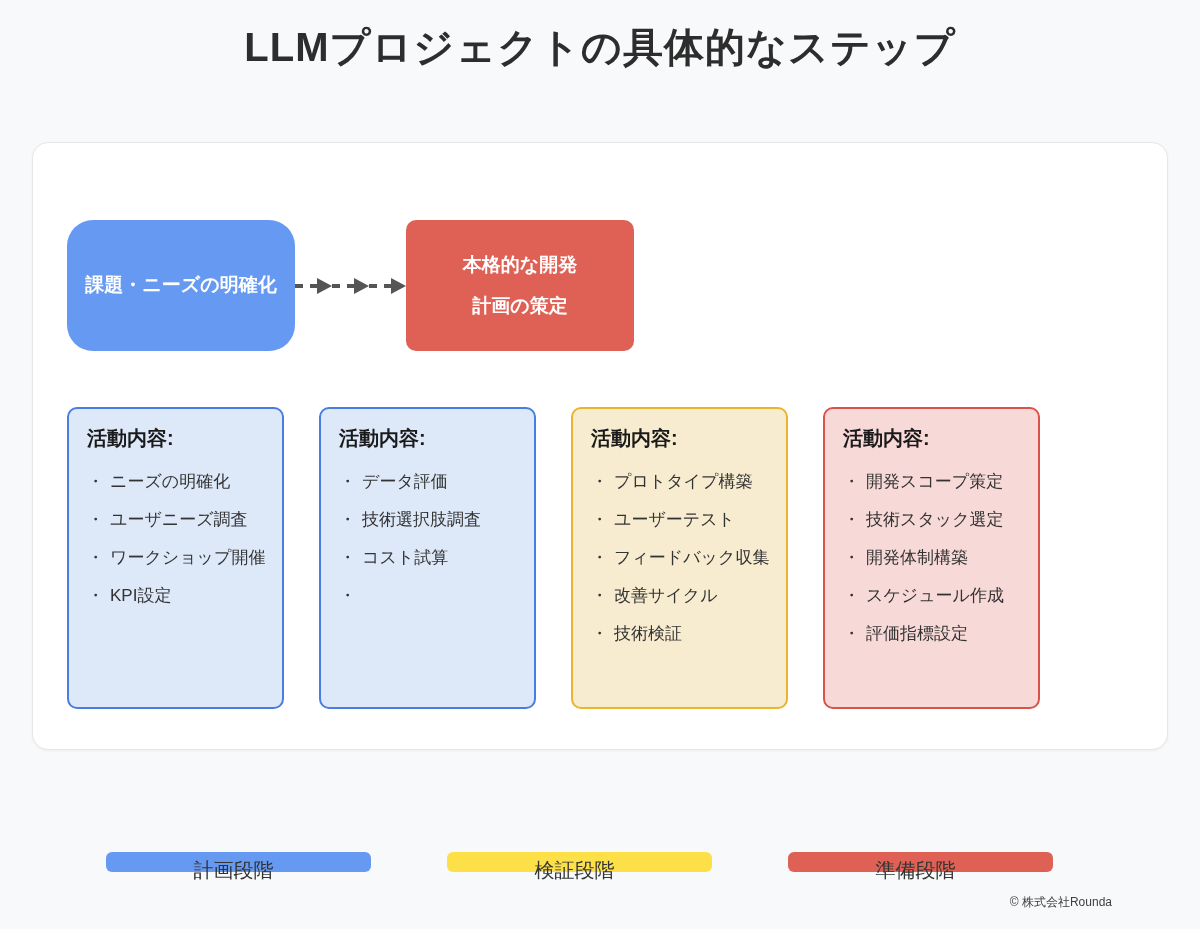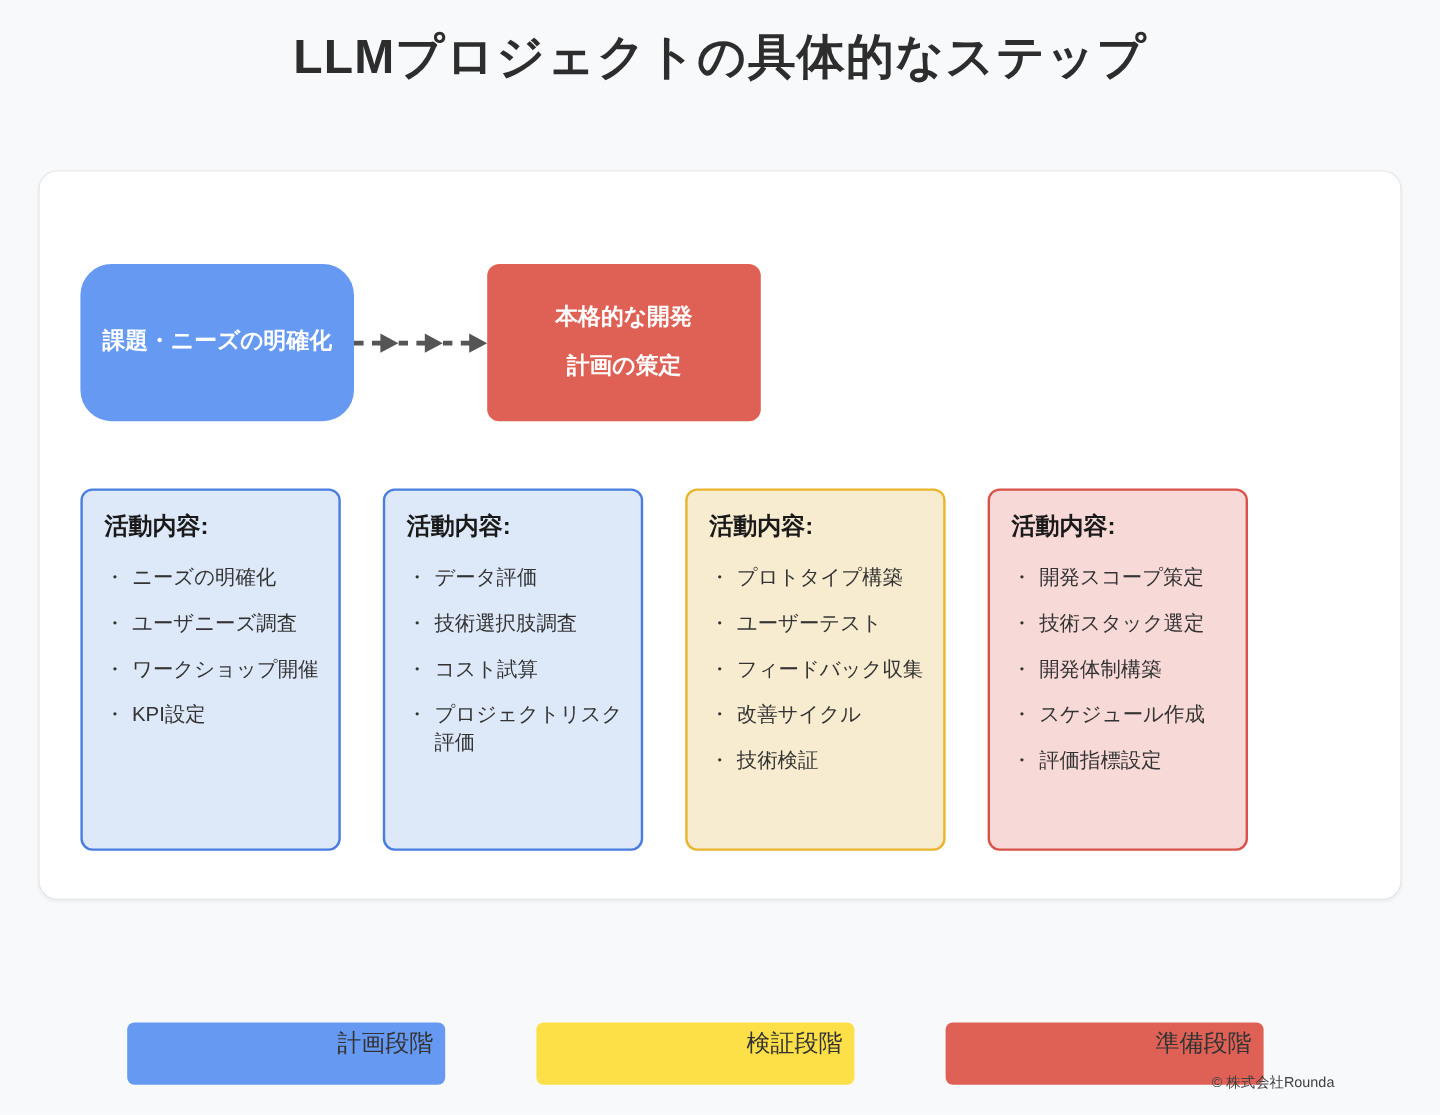--- a/index.html
+++ b/index.html
@@ -53,23 +53,23 @@
   .act-heading {
     font-size:20px; font-weight:bold; color:#1a1a1a; margin:0 0 18px 0;
   }
   .act-list { list-style:none; margin:0; padding:0; }
   .act-item {
     display:flex; font-size:17px; color:#333333; line-height:23px;
     margin-bottom:15px;
   }
   .act-item .bullet { flex:0 0 auto; margin-right:6px; }
   .legend-pill {
-    position:absolute; top:852px; height:52px; width:265px;
+    position:absolute; top:852px; height:20px; width:265px;
     border-radius:6px; box-sizing:border-box;
-    text-align:right; padding-right:10px;
+    text-align:center; padding-right:10px;
     font-size:20px; line-height:36px; color:#333333;
   }
   .legend-blue   { left:106px; background:#6699f2; }
   .legend-yellow { left:447px; background:#fde047; }
   .legend-red    { left:788px; background:#df6156; }
   .copyright {
     position:absolute; top:894px; right:88px;
     font-size:12px; color:#404040;
   }
 </style>
@@ -142,21 +142,20 @@
         <li class="act-item">
             <span class="bullet">・</span>
             <span>技術選択肢調査</span>
           </li>
         <li class="act-item">
             <span class="bullet">・</span>
             <span>コスト試算</span>
           </li>
         <li class="act-item">
             <span class="bullet">・</span>
-            <span>プロジェクトリスク評価</span>
           </li>
       </ul>
     </div>
 
     <div class="act-box act-yellow">
       <p class="act-heading">活動内容:</p>
       <ul class="act-list">
         <li class="act-item">
             <span class="bullet">・</span>
             <span>プロトタイプ構築</span>

